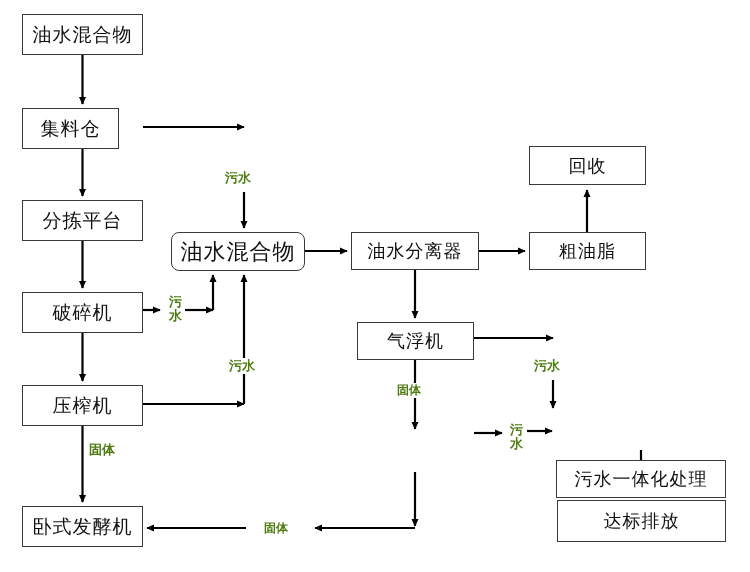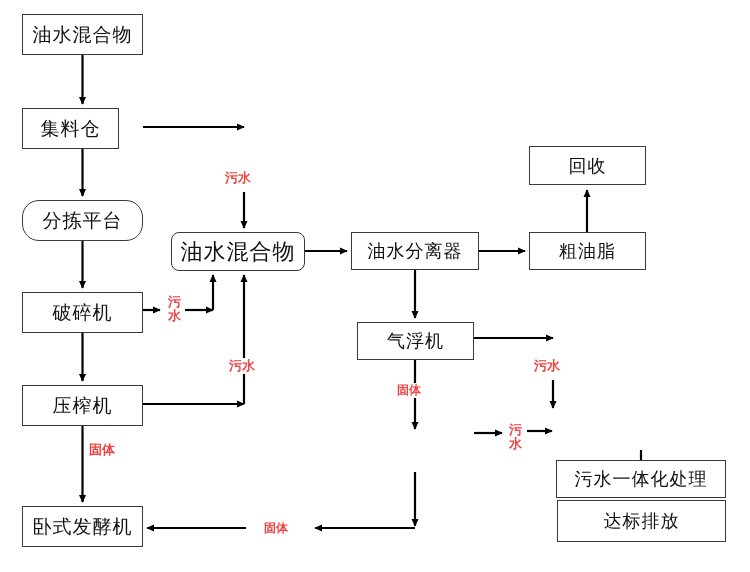--- a/index.html
+++ b/index.html
@@ -14,25 +14,25 @@
     display:flex;align-items:center;justify-content:center;
     color:#111;
     letter-spacing:1px;
     white-space:nowrap;
     z-index:3;
   }
   .node span{display:block;line-height:1;}
   .lbl{
     position:absolute;
     z-index:4;
-    color:#ef4444;
+    color:#4d7c0f;
     font-weight:bold;
     background:#ffffff;
     line-height:1.05;
-    text-align:left;
+    text-align:right;
     letter-spacing:0px;
     white-space:nowrap;
   }
   .lbl.vert{white-space:normal;width:14px;}
 </style>
 </head>
 <body>
 
 <div id="stage">
 
@@ -95,21 +95,21 @@
       <path d="M246,528 L147,528"></path>
     </g>
   </svg>
 
   <div class="node" style="left:22px;top:14px;width:121px;height:41px;font-size:19px;">
     <span>油水混合物</span>
   </div>
   <div class="node" style="left:22px;top:108px;width:97px;height:41px;font-size:19px;">
     <span>集料仓</span>
   </div>
-  <div class="node" style="left:22px;top:200px;width:121px;height:41px;font-size:19px;border-radius:17px;">
+  <div class="node" style="left:22px;top:200px;width:121px;height:41px;font-size:19px;">
     <span>分拣平台</span>
   </div>
   <div class="node" style="left:22px;top:292px;width:121px;height:41px;font-size:19px;">
     <span>破碎机</span>
   </div>
   <div class="node" style="left:22px;top:385px;width:121px;height:41px;font-size:19px;">
     <span>压榨机</span>
   </div>
   <div class="node" style="left:22px;top:506px;width:121px;height:41px;font-size:19px;">
     <span>卧式发酵机</span>

